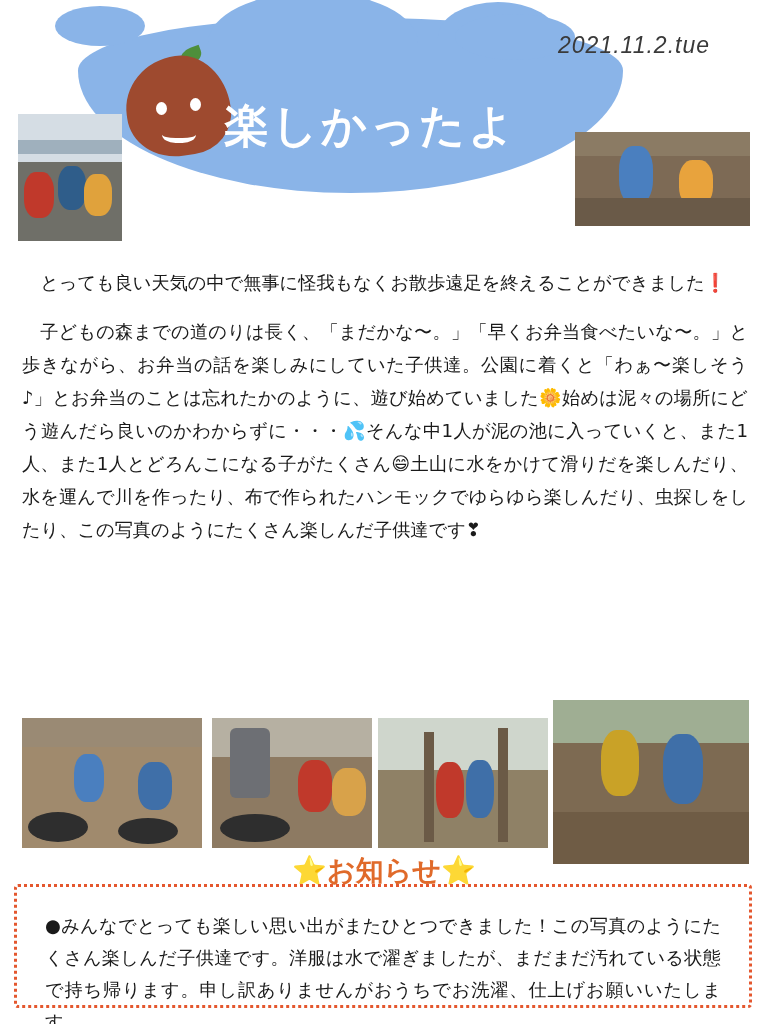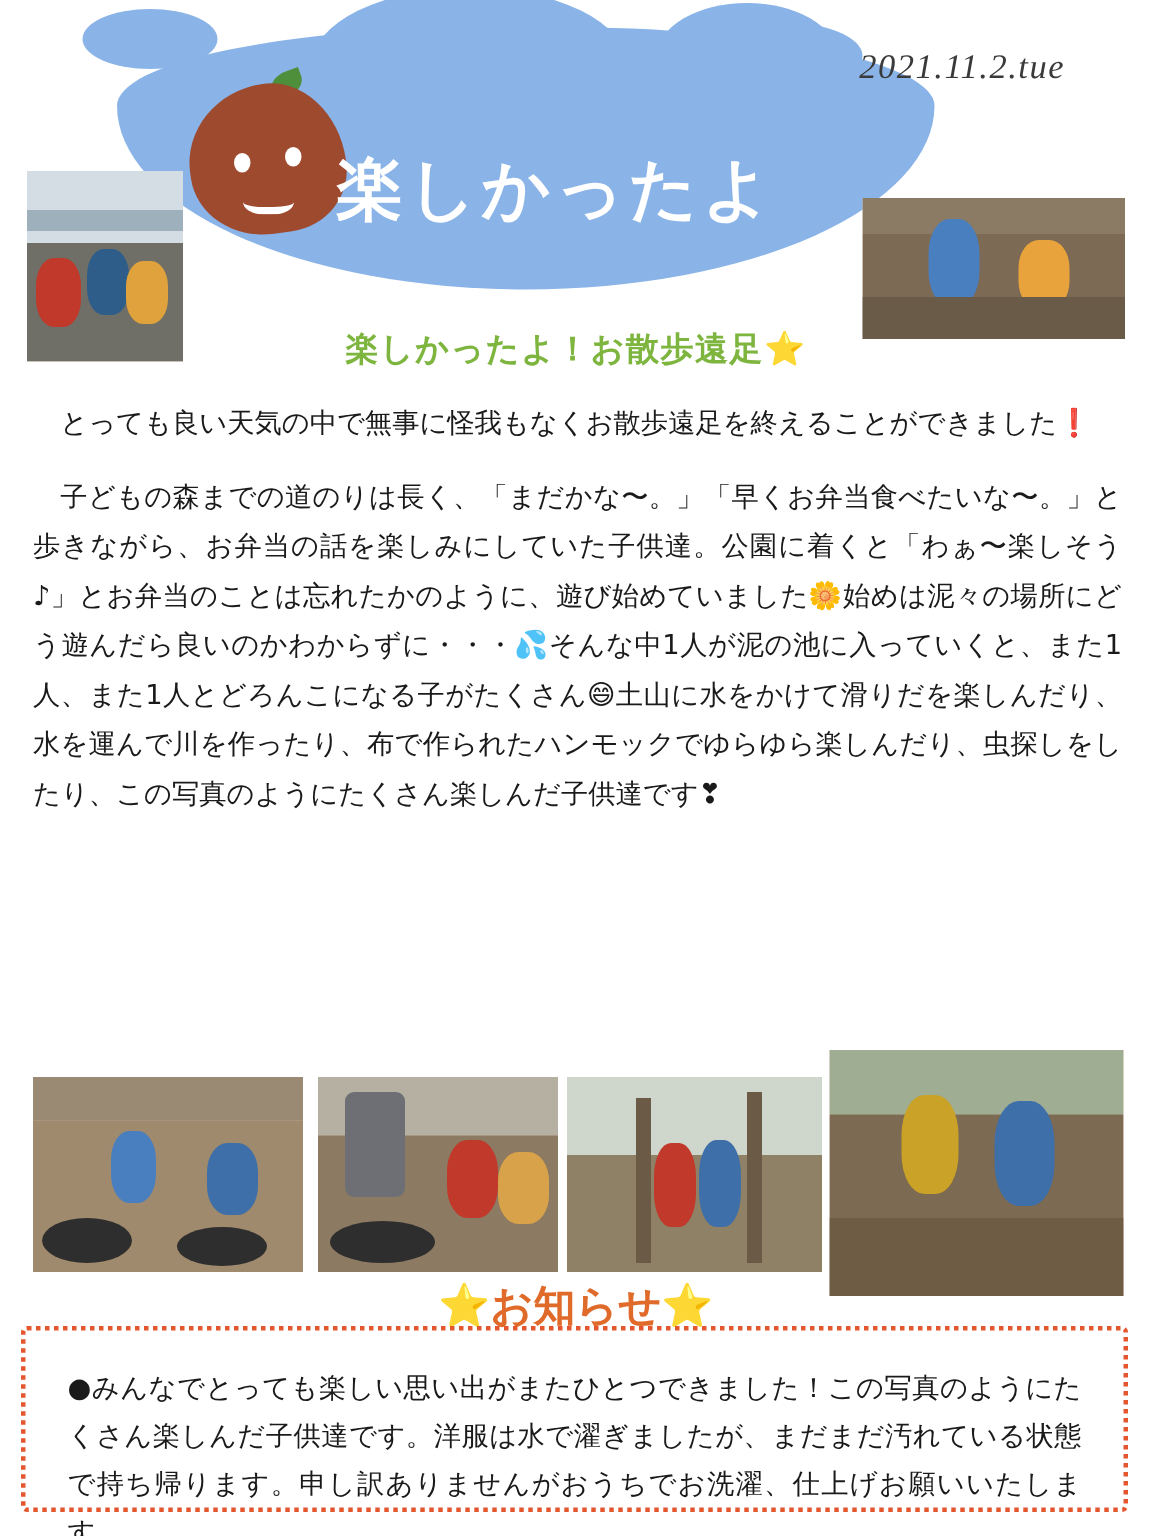--- a/index.html
+++ b/index.html
@@ -77,21 +77,21 @@
     border-radius: 50%;
   }
 
   .date-text {
     position: absolute;
     right: 58px;
     top: 32px;
     font-size: 23px;
     color: #3a3a3a;
     letter-spacing: 1px;
-    font-family: Liberation Serif, serif;
+    font-family: Liberation Sans, sans-serif;
     font-style: italic;
   }
 
   .header-title {
     position: absolute;
     left: 224px;
     top: 96px;
     font-size: 45px;
     color: #ffffff;
     font-weight: bold;
@@ -260,21 +260,20 @@
   </div>
 
   <div class="photo" id="photo-dig">
     <div class="sky" style="background:#8b7b64;height:26%;"></div>
     <div class="ground" style="background:#7d6a55;height:74%;"></div>
     <div class="blob1" style="left:44px;top:14px;width:34px;height:58px;background:#4a7fbf;"></div>
     <div class="blob2" style="left:104px;top:28px;width:34px;height:46px;background:#e8a33d;"></div>
     <div class="blob3" style="left:0px;top:66px;width:175px;height:28px;background:#6a5a48;border-radius:0;"></div>
   </div>
 
-  <div class="subtitle">楽しかったよ！お散歩遠足⭐</div>
 
   <div class="body-text">
     <p>とっても良い天気の中で無事に怪我もなくお散歩遠足を終えることができました❗</p>
     <p>子どもの森までの道のりは長く、「まだかな〜。」「早くお弁当食べたいな〜。」と歩きながら、お弁当の話を楽しみにしていた子供達。公園に着くと「わぁ〜楽しそう♪」とお弁当のことは忘れたかのように、遊び始めていました🌼始めは泥々の場所にどう遊んだら良いのかわからずに・・・💦そんな中1人が泥の池に入っていくと、また1人、また1人とどろんこになる子がたくさん😄土山に水をかけて滑りだを楽しんだり、水を運んで川を作ったり、布で作られたハンモックでゆらゆら楽しんだり、虫探しをしたり、この写真のようにたくさん楽しんだ子供達です❣</p>
   </div>
 
   <div class="photo" id="photo-mud1">
     <div class="sky" style="background:#9a8a74;height:22%;"></div>
     <div class="ground" style="background:#a08a6d;height:78%;"></div>
     <div class="blob1" style="left:52px;top:36px;width:30px;height:48px;background:#4a7fbf;"></div>

